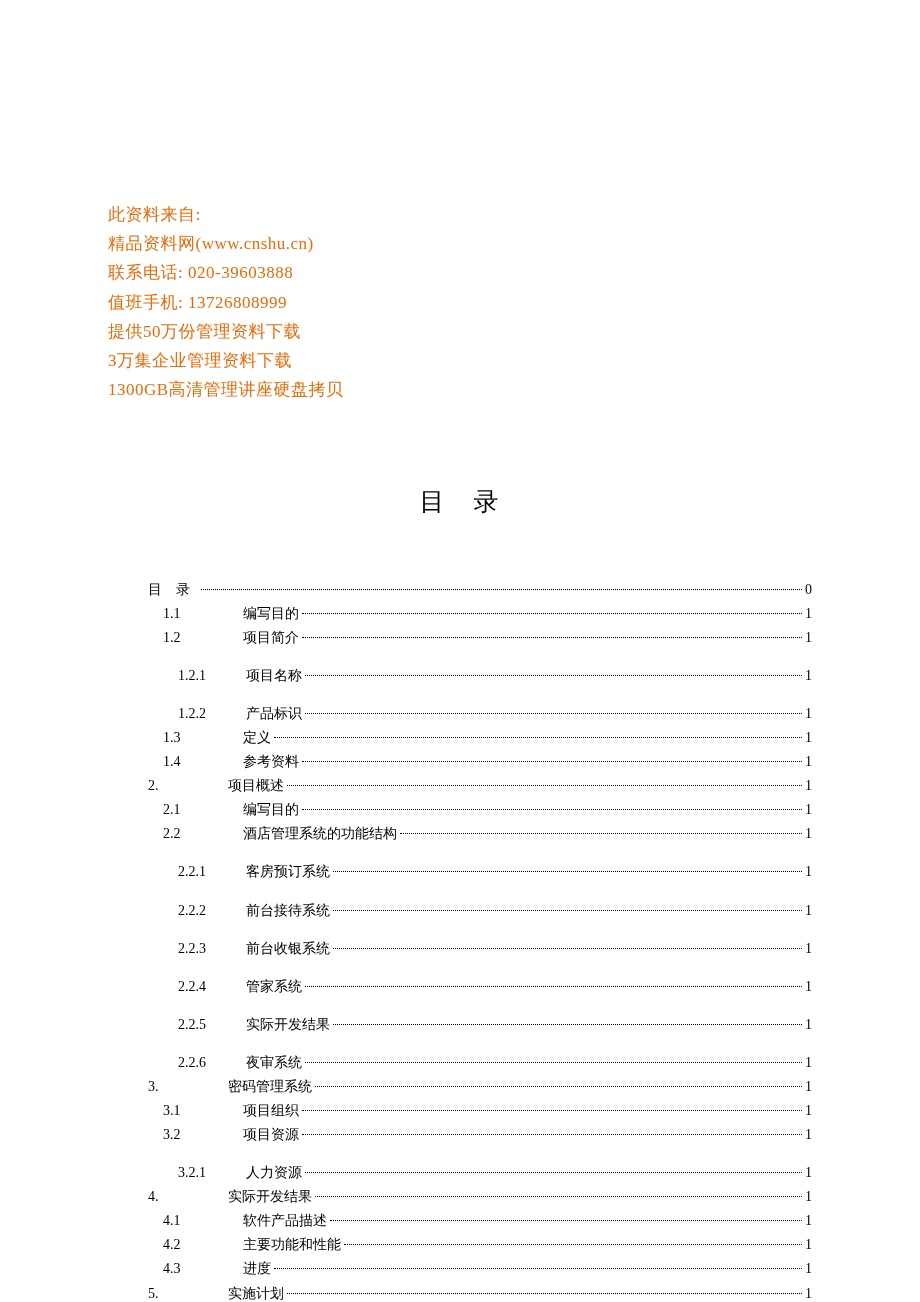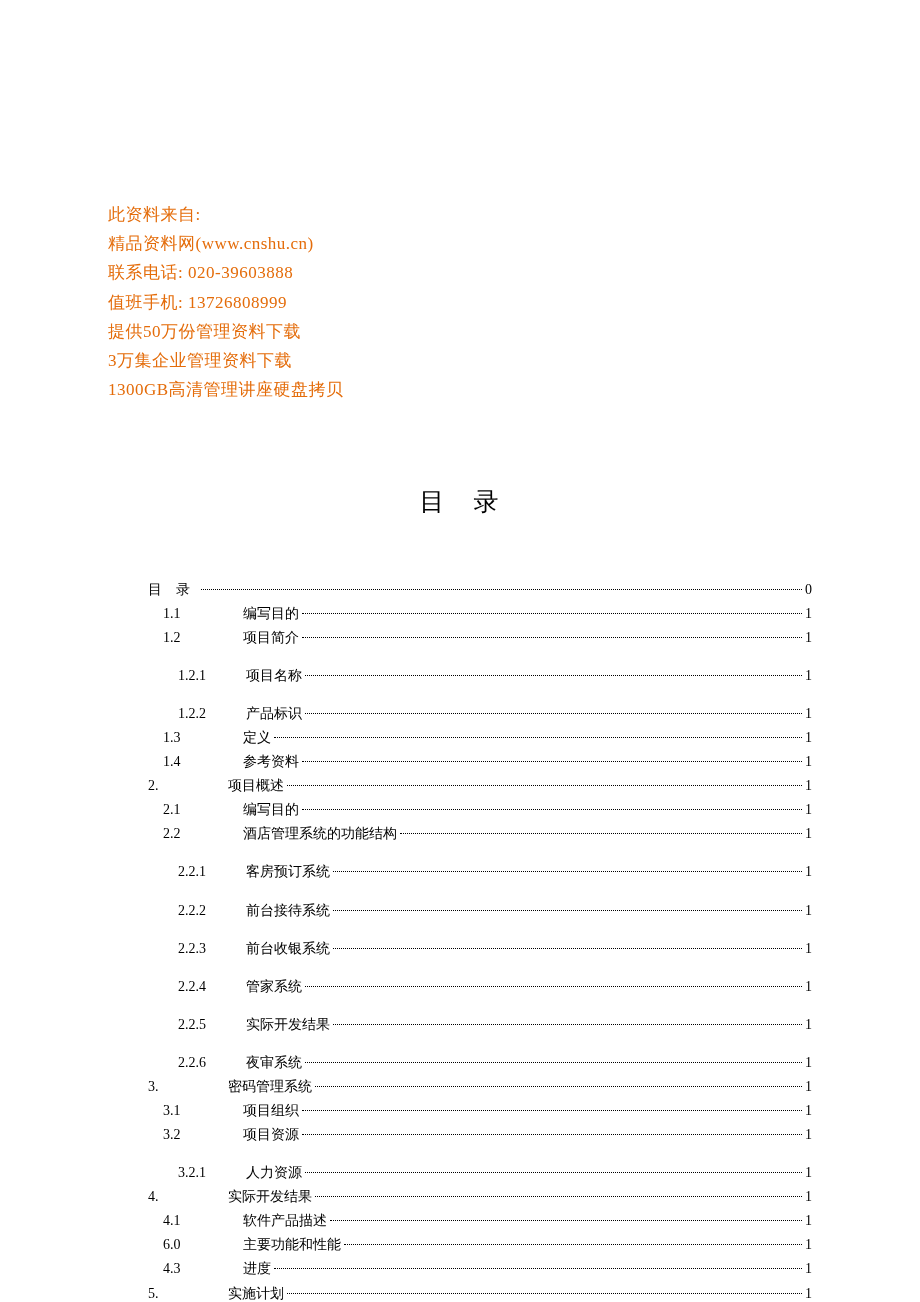--- a/index.html
+++ b/index.html
@@ -206,21 +206,21 @@
         <span class="dots"></span>
         <span class="page-no">1</span>
       </div>
       <div class="toc-row lvl2 num-gap-med">
         <span class="num">4.1</span>
         <span class="label">软件产品描述</span>
         <span class="dots"></span>
         <span class="page-no">1</span>
       </div>
       <div class="toc-row lvl2 num-gap-med">
-        <span class="num">6.0</span>
+        <span class="num">4.2</span>
         <span class="label">主要功能和性能</span>
         <span class="dots"></span>
         <span class="page-no">1</span>
       </div>
       <div class="toc-row lvl2 num-gap-med">
         <span class="num">4.3</span>
         <span class="label">进度</span>
         <span class="dots"></span>
         <span class="page-no">1</span>
       </div>

